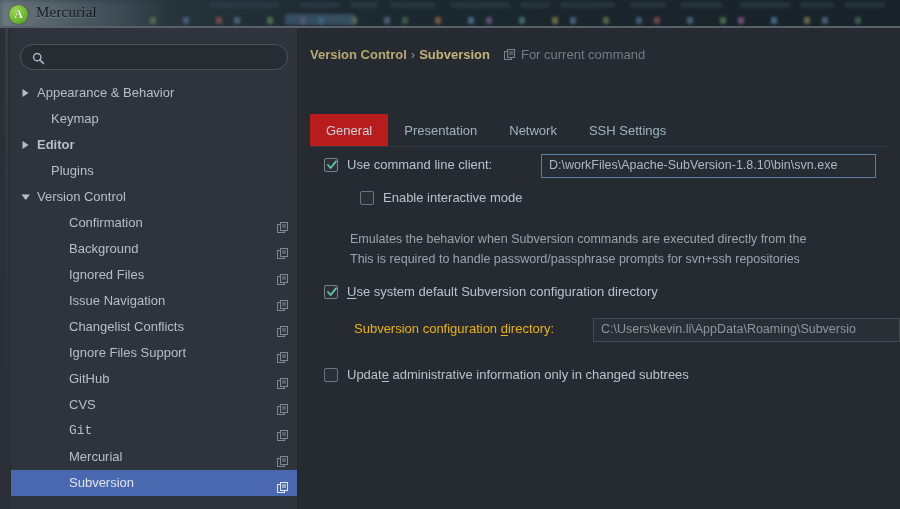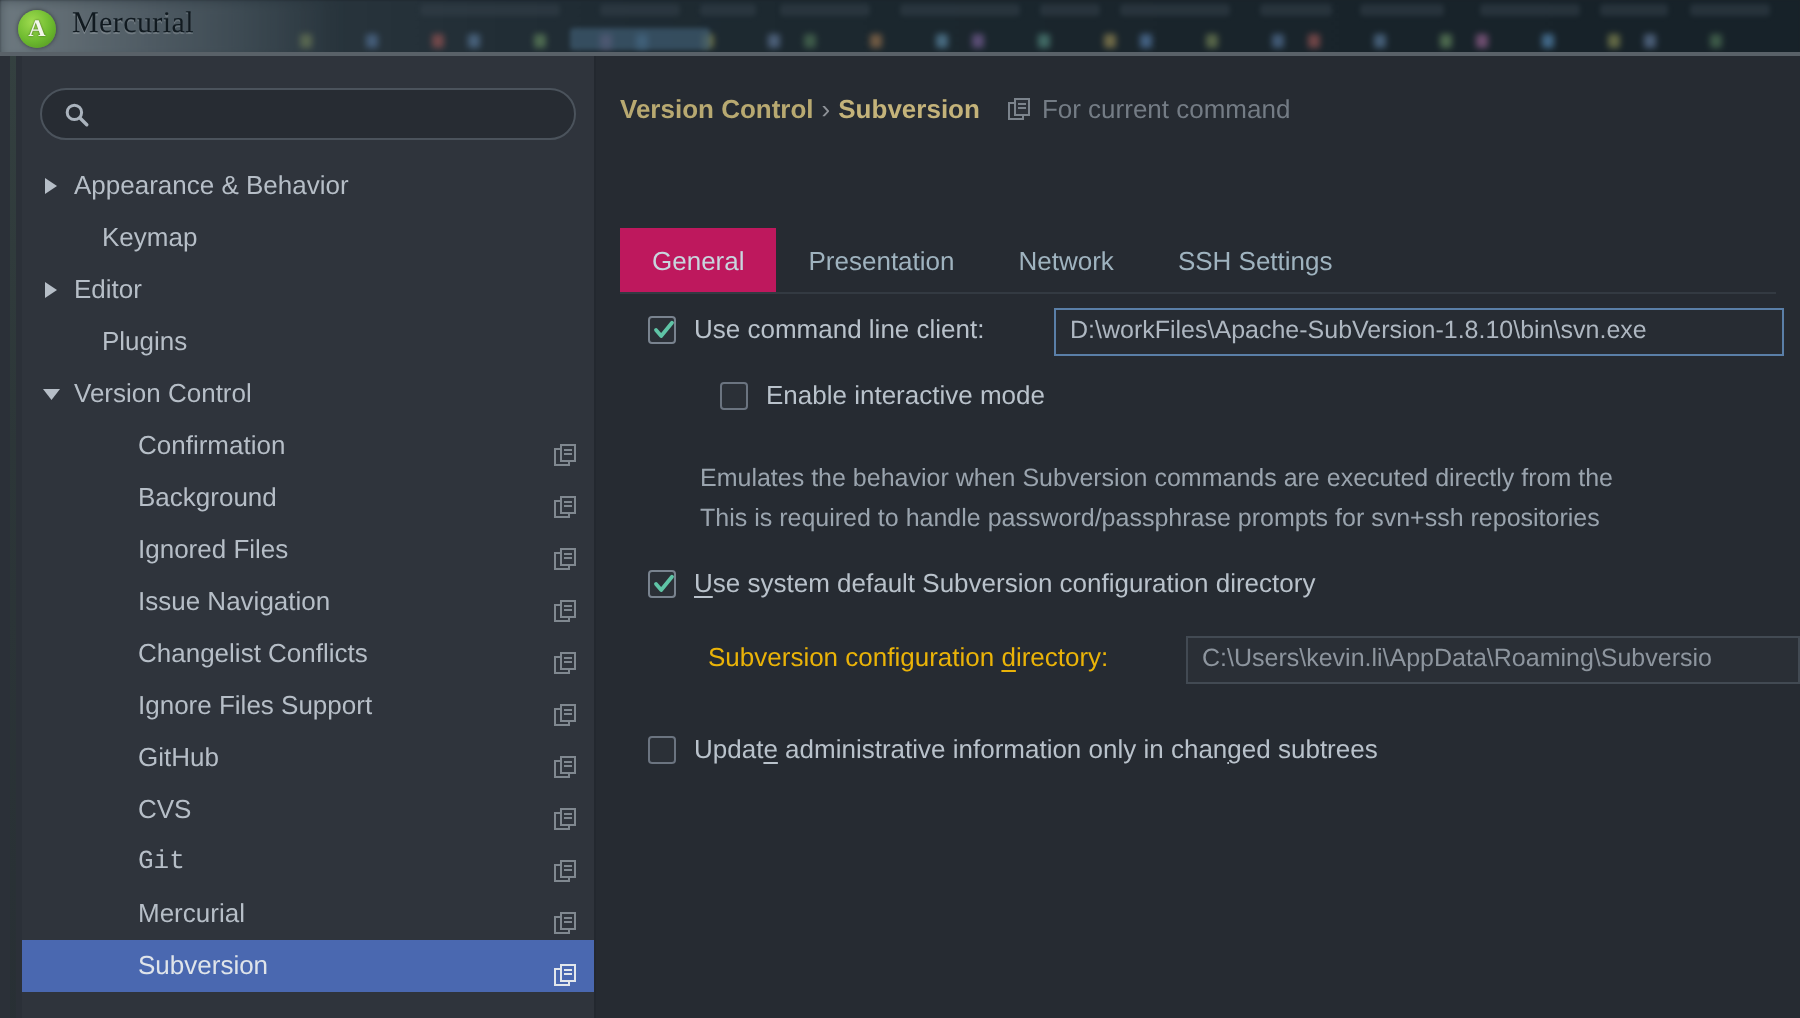--- a/index.html
+++ b/index.html
@@ -159,21 +159,21 @@
     height: 32px;
     display: flex; align-items: stretch;
   }
   .tab {
     font-size: 13px; color: #9fb3bf;
     padding: 0 16px;
     display: flex; align-items: center;
     white-space: nowrap;
   }
   .tab.active {
-    background: #be185d;
+    background: #b91c1c;
     color: #c8d6de;
   }
 
   .tab-underline {
     position: absolute; left: 12px; top: 118px;
     width: 578px; height: 1px; background: #333a42;
   }
 
   .form { position: absolute; left: 0; top: 126px; width: 602px; }
 
@@ -309,21 +309,21 @@
             </div>
             <div class="tree-row">
               <span class="tree-label" style="left: 40px;">Keymap</span>
             </div>
             <div class="tree-row">
               <span class="tree-arrow" style="left: 9px;">
                 <svg width="12" height="10" viewBox="0 0 12 10">
                   <path d="M2.5 1 L2.5 9 L8.5 5 Z" fill="#b6bec7"></path>
                 </svg>
               </span>
-              <span class="tree-label" style="left: 26px;">Editor</span>
+              <span class="tree-label" style="left: 26px; font-weight: bold;">Editor</span>
             </div>
             <div class="tree-row">
               <span class="tree-label" style="left: 40px;">Plugins</span>
             </div>
             <div class="tree-row">
               <span class="tree-arrow" style="left: 9px;">
                 <svg width="12" height="10" viewBox="0 0 12 10">
                   <path d="M1.5 2.5 L10 2.5 L5.75 8 Z" fill="#b6bec7"></path>
                 </svg>
               </span>
@@ -462,21 +462,21 @@
 
         <div class="form">
 
           <div class="row">
             <span class="cb checked" style="left:26px; top:4px;">
               <svg width="12" height="12" viewBox="0 0 12 12">
                   <path d="M2 6 L4.6 9 L10 2.4" fill="none" stroke="#5fc4a6" stroke-width="1.9" stroke-linecap="round" stroke-linejoin="round"></path>
                 </svg>
             </span>
             <span class="lbl" style="left:49px; top:3px;">Use command line client:</span>
-            <span class="tf focused" style="left:229px; top:0px; width:365px;">
+            <span class="tf focused" style="left:243px; top:0px; width:335px;">
               <span>D:\workFiles\Apache-SubVersion-1.8.10\bin\svn.exe</span>
             </span>
           </div>
 
           <div class="row">
             <span class="cb" style="left:62px; top:37px;"></span>
             <span class="lbl" style="left:85px; top:36px;">Enable interactive mode</span>
           </div>
 
           <div class="desc" style="left:52px; top:78px;">Emulates the behavior when Subversion commands are executed directly from the</div>

